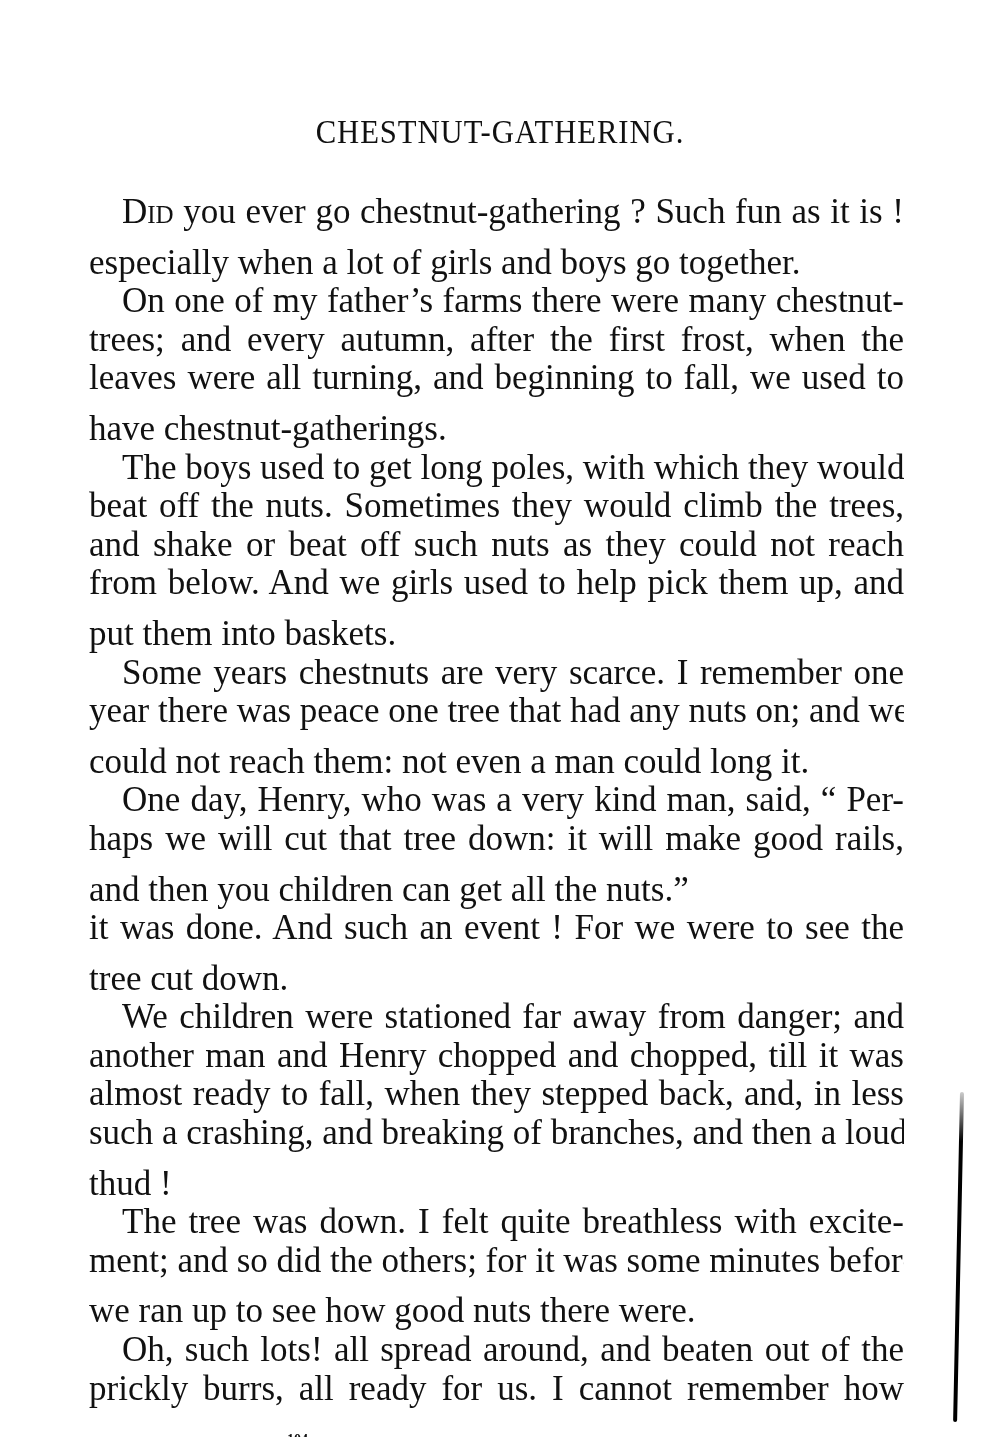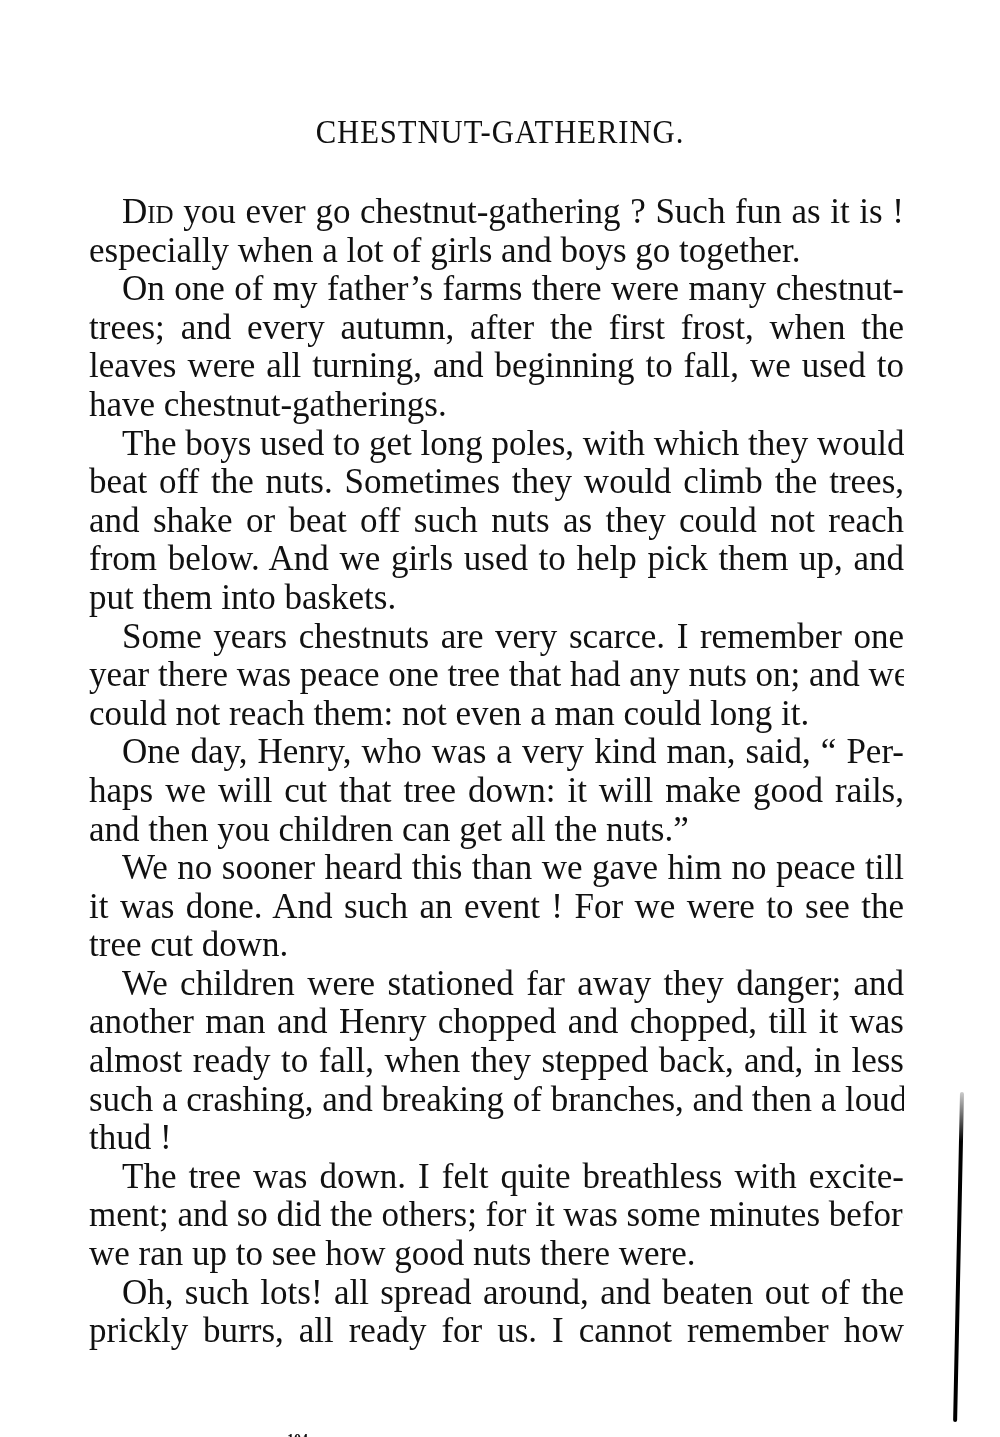--- a/index.html
+++ b/index.html
@@ -44,20 +44,21 @@
       height: 38.6px;
       line-height: 38.6px;
       font-size: 35px;
       white-space: nowrap;
       text-align: justify;
       text-align-last: justify;
       overflow: hidden;
     }
     .line.last {
       text-align-last: left;
+      margin-top: 12px;
     }
     .line.indent {
       padding-left: 33px;
     }
     .smallcaps {
       font-variant: small-caps;
     }
     .page-number {
       position: absolute;
       left: 287px;
@@ -94,24 +95,23 @@
     <div class="line">beat off the nuts.  Sometimes they would climb the trees,</div>
     <div class="line">and shake or beat off such nuts as they could not reach</div>
     <div class="line">from below.  And we girls used to help pick them up, and</div>
     <div class="line last">put them into baskets.</div>
     <div class="line indent">Some years chestnuts are very scarce.  I remember one</div>
     <div class="line">year there was peace one tree that had any nuts on; and we</div>
     <div class="line last">could not reach them: not even a man could long it.</div>
     <div class="line indent">One day, Henry, who was a very kind man, said, “ Per-</div>
     <div class="line">haps we will cut that tree down: it will make good rails,</div>
     <div class="line last">and then you children can get all the nuts.”</div>
-    <div class="line indent">We no sooner heard this than we gave him no peace till</div>
     <div class="line">it was done.  And such an event !  For we were to see the</div>
     <div class="line last">tree cut down.</div>
-    <div class="line indent">We children were stationed far away they danger; and</div>
+    <div class="line indent">We children were stationed far away from danger; and</div>
     <div class="line">another man and Henry chopped and chopped, till it was</div>
     <div class="line">almost ready to fall, when they stepped back, and, in less</div>
     <div class="line">such a crashing, and breaking of branches, and then a loud</div>
     <div class="line last">thud !</div>
     <div class="line indent">The tree was down.  I felt quite breathless with excite-</div>
     <div class="line">ment; and so did the others; for it was some minutes before</div>
     <div class="line last">we ran up to see how good nuts there were.</div>
     <div class="line indent">Oh, such lots! all spread around, and beaten out of the</div>
     <div class="line">prickly burrs, all ready for us.  I cannot remember how</div>
   </div>

